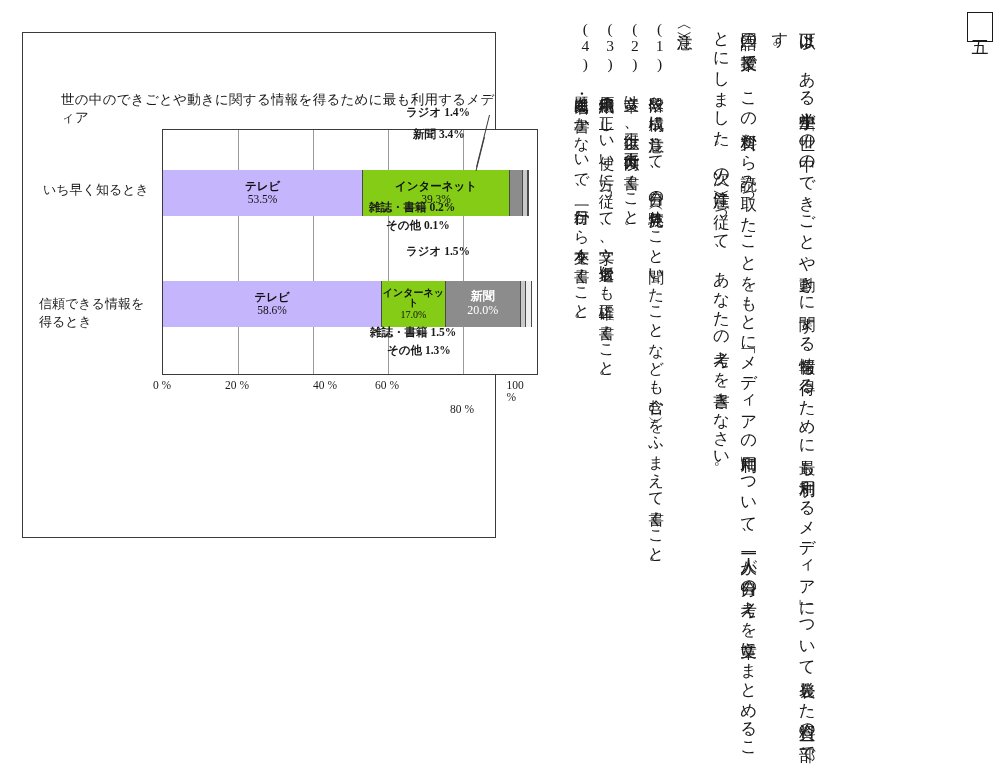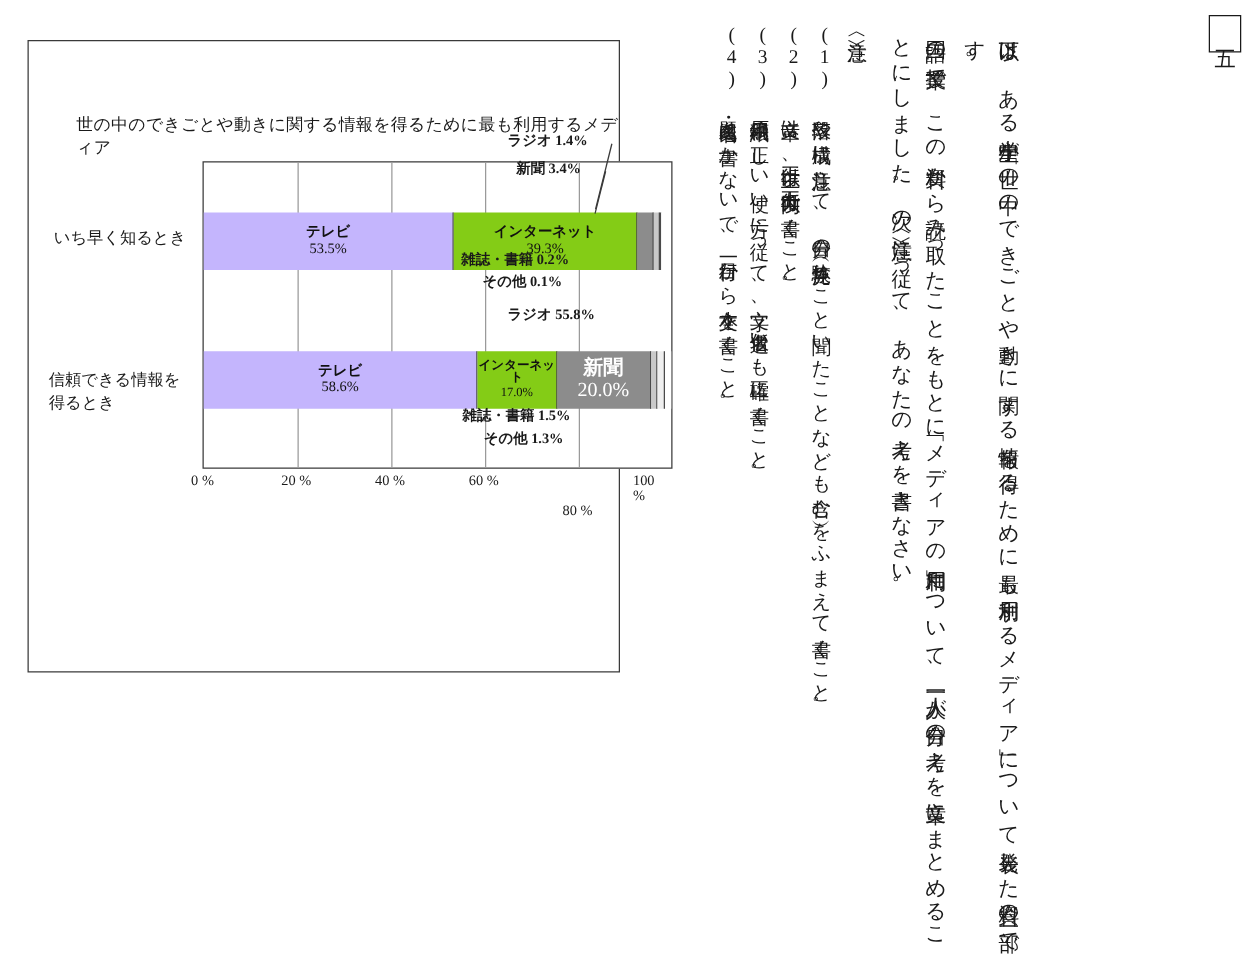--- a/index.html
+++ b/index.html
@@ -230,49 +230,49 @@
 
     <div class="bar-row" style="top:151px;">
       <div class="seg tv" style="width:58.6%;">
         <span class="seg-label">テレビ</span>
         <span class="seg-val">58.6%</span>
       </div>
       <div class="seg net" style="width:17.0%; font-size:10px;">
         <span class="seg-label" style="display:block; text-align:center; line-height:1.05;">インターネット</span>
         <span class="seg-val">17.0%</span>
       </div>
-      <div class="seg paper" style="width:20.0%; font-size:16px;">
+      <div class="seg paper" style="width:20.0%; font-size:12px;">
         <span class="seg-label">新聞</span>
         <span class="seg-val">20.0%</span>
       </div>
       <div class="seg radio" style="width:1.5%;"></div>
       <div class="seg mag" style="width:1.5%;"></div>
       <div class="seg other" style="width:1.3%; border-right:none;"></div>
     </div>
   </div>
 
   <div class="axis-tick-label" style="left:139px;">0 %</div>
   <div class="axis-tick-label" style="left:214px;">20 %</div>
-  <div class="axis-tick-label" style="left:289px;">40 %</div>
+  <div class="axis-tick-label" style="left:302px;">40 %</div>
   <div class="axis-tick-label" style="left:364px;">60 %</div>
   <div class="axis-tick-label" style="left:439px;margin-top:24px;">80 %</div>
   <div class="axis-tick-label" style="left:492px;">100 %</div>
 
   <div class="callout" style="left:383px; top:72px;">ラジオ 1.4%</div>
   <div class="leader" style="left:466px; top:82px; width:1px; height:54px; transform:rotate(14deg); transform-origin:top;"></div>
 
   <div class="callout" style="left:390px; top:94px;">新聞 3.4%</div>
   <div class="leader" style="left:461px; top:104px; width:1px; height:35px; transform:rotate(14deg); transform-origin:top;"></div>
 
   <div class="callout" style="left:346px; top:167px;">雑誌・書籍 0.2%</div>
   <div class="leader" style="left:470px; top:165px; width:1px; height:-0px;"></div>
 
   <div class="callout" style="left:363px; top:185px;">その他 0.1%</div>
 
-  <div class="callout" style="left:383px; top:211px;">ラジオ 55.8%</div>
+  <div class="callout" style="left:383px; top:211px;">ラジオ 1.5%</div>
   <div class="callout" style="left:347px; top:292px;">雑誌・書籍 1.5%</div>
   <div class="callout" style="left:364px; top:310px;">その他 1.3%</div>
 
 </div>
 
 <div id="section-marker">五</div>
 
 <div id="vertical-pane">
 
   <div class="q-group" style="margin-left:6px;">

